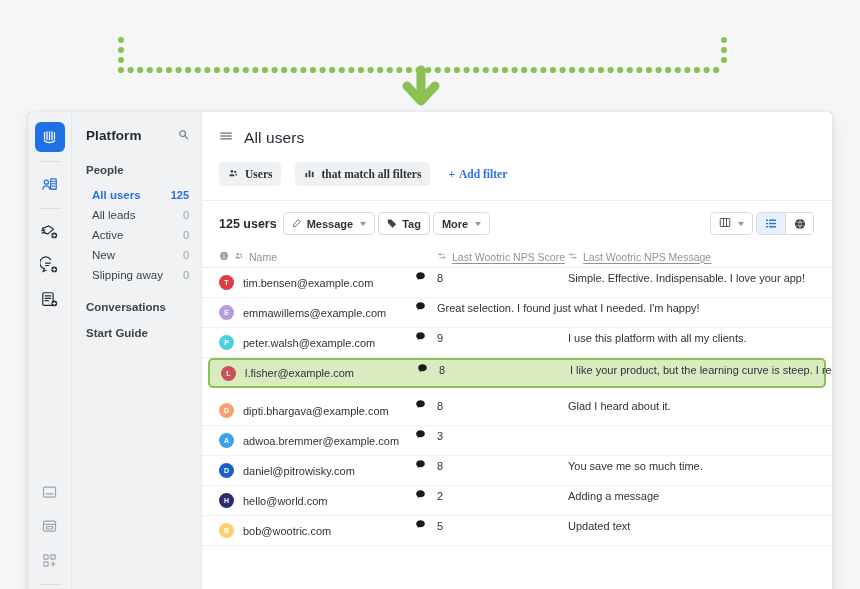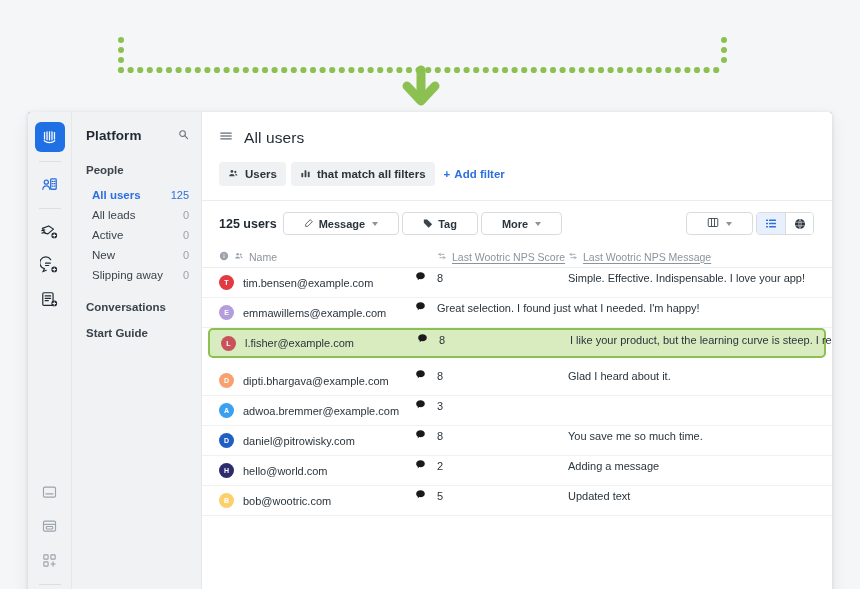--- a/index.html
+++ b/index.html
@@ -68,56 +68,56 @@
   .sb-group {
     font-size: 11.5px; font-weight: 700; color: #3a444d;
     padding: 0 14px; margin-bottom: 9px;
   }
   .sb-item {
     display: flex; align-items: center; justify-content: space-between;
     padding: 0 12px 0 20px; height: 20px; font-size: 11.5px; color: #3a444d;
   }
   .sb-item .cnt { font-size: 11px; color: #9aa3ab; }
   .sb-item.sel { color: #2d6fe0; font-weight: 600; }
-  .sb-item.sel .cnt { color: #2d6fe0; font-weight: 400; }
+  .sb-item.sel .cnt { color: #2d6fe0; font-weight: 700; }
   .sb-link {
     padding: 0 14px; font-size: 11.5px; font-weight: 700; color: #3a444d;
     height: 20px; display: flex; align-items: center;
   }
   .sb-gap { height: 12px; }
 
   
   .main { flex: 1; background: #ffffff; display: flex; flex-direction: column; min-width: 0; }
   .main-head {
     display: flex; align-items: center; gap: 11px;
     padding: 17px 18px 0 17px;
   }
   .page-title { font-size: 15.5px; color: #1f2933; font-weight: 400; letter-spacing: .1px; }
 
-  .filter-row { display: flex; align-items: center; gap: 5px; padding: 15px 12px 0 17px; }
+  .filter-row { display: flex; align-items: center; gap: 14px; padding: 15px 12px 0 17px; font-family: Liberation Serif, serif; }
   .pill {
     background: #f0f1f2; border-radius: 4px; height: 24px;
     display: flex; align-items: center; gap: 6px;
     padding: 0 9px; font-size: 11.5px; color: #2a343d; font-weight: 600;
   }
   .addfilter {
     display: flex; align-items: center; gap: 4px; margin-left: 4px;
     font-size: 11.5px; color: #2d6fe0; font-weight: 600;
   }
 
   .divider { height: 1px; background: #ebecee; margin: 14px 0 0 0; }
 
   .action-row {
     display: flex; align-items: center; gap: 3px;
     padding: 11px 18px 11px 17px;
   }
   .count-label { font-size: 12.5px; font-weight: 700; color: #1f2933; margin-right: 3px; }
   .btn {
     height: 23px; border: 1px solid #d9dbdd; border-radius: 4px; background: #fff;
-    display: flex; align-items: center; gap: 5px; padding: 0 20px;
+    display: flex; align-items: center; gap: 5px; padding: 0 8px;
     font-size: 11px; color: #2a343d; font-weight: 600;
   }
   .caret { width: 0; height: 0; border-left: 3px solid transparent;
            border-right: 3px solid transparent; border-top: 4px solid #8b939b; margin-left: 2px; }
   .spacer { flex: 1; }
   .seg { display: flex; border: 1px solid #d9dbdd; border-radius: 4px; overflow: hidden; height: 23px; }
   .seg > div { width: 28px; display: flex; align-items: center; justify-content: center; background: #fff; }
   .seg > div.on { background: #e8f0fd; }
   .seg > div + div { border-left: 1px solid #d9dbdd; }
 
@@ -532,20 +532,31 @@
             <div class="trow">
               <div class="c-name name-cell">
                 <div class="ava" style="background:#b39ddb">E</div>
                 <span class="email">emmawillems@example.com</span>
               </div>
               <div class="c-bub"><svg width="11" height="11" viewBox="0 0 24 24" fill="#1a1a1a">
                   <path d="M12 2.6c5.4 0 9.4 3.3 9.4 7.6 0 4.3-4 7.6-9.4 7.6-.9 0-1.8-.1-2.6-.3l-3.5 2.9.5-3.6C3.9 15.4 2.6 13 2.6 10.2 2.6 5.9 6.6 2.6 12 2.6z"></path>
                 </svg></div>
               <div class="c-cmt"><span class="cmt">Great selection. I found just what I needed. I'm happy!</span></div>
             </div>
+            <div class="trow">
+              <div class="c-name name-cell">
+                <div class="ava" style="background:#4dd0e1">P</div>
+                <span class="email">peter.walsh@example.com</span>
+              </div>
+              <div class="c-bub"><svg width="11" height="11" viewBox="0 0 24 24" fill="#1a1a1a">
+                  <path d="M12 2.6c5.4 0 9.4 3.3 9.4 7.6 0 4.3-4 7.6-9.4 7.6-.9 0-1.8-.1-2.6-.3l-3.5 2.9.5-3.6C3.9 15.4 2.6 13 2.6 10.2 2.6 5.9 6.6 2.6 12 2.6z"></path>
+                </svg></div>
+              <div class="c-score"><span class="score">9</span></div>
+              <div class="c-cmt"><span class="cmt">I use this platform with all my clients.</span></div>
+            </div>
             <div class="trow hl">
               <div class="c-name name-cell">
                 <div class="ava" style="background:#c9515c">L</div>
                 <span class="email">l.fisher@example.com</span>
               </div>
               <div class="c-bub"><svg width="11" height="11" viewBox="0 0 24 24" fill="#1a1a1a">
                   <path d="M12 2.6c5.4 0 9.4 3.3 9.4 7.6 0 4.3-4 7.6-9.4 7.6-.9 0-1.8-.1-2.6-.3l-3.5 2.9.5-3.6C3.9 15.4 2.6 13 2.6 10.2 2.6 5.9 6.6 2.6 12 2.6z"></path>
                 </svg></div>
               <div class="c-score"><span class="score">8</span></div>
               <div class="c-cmt"><span class="cmt">I like your product, but the learning curve is steep. I really could ha</span></div>

